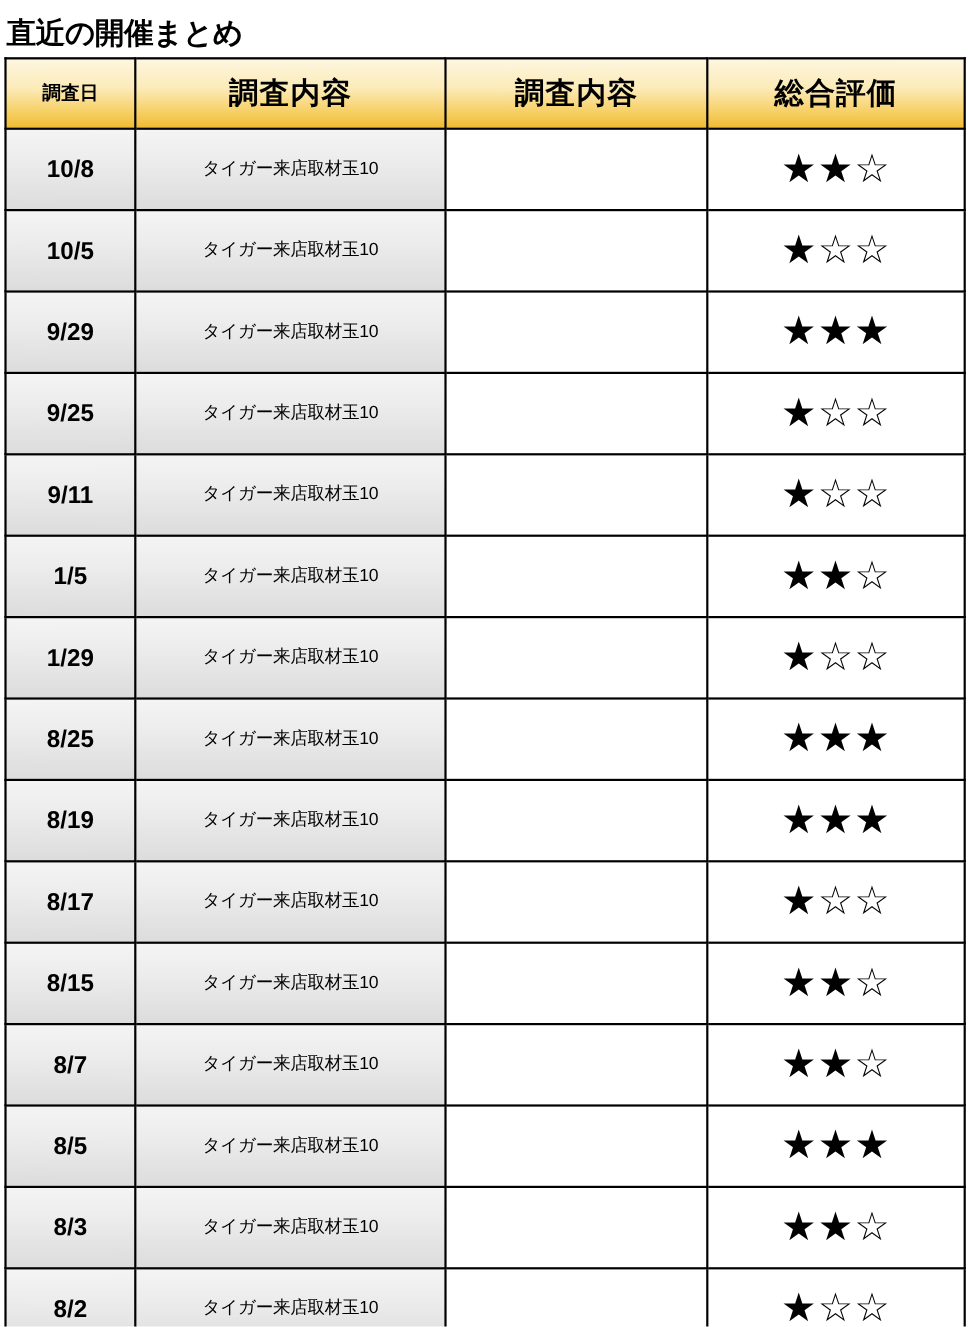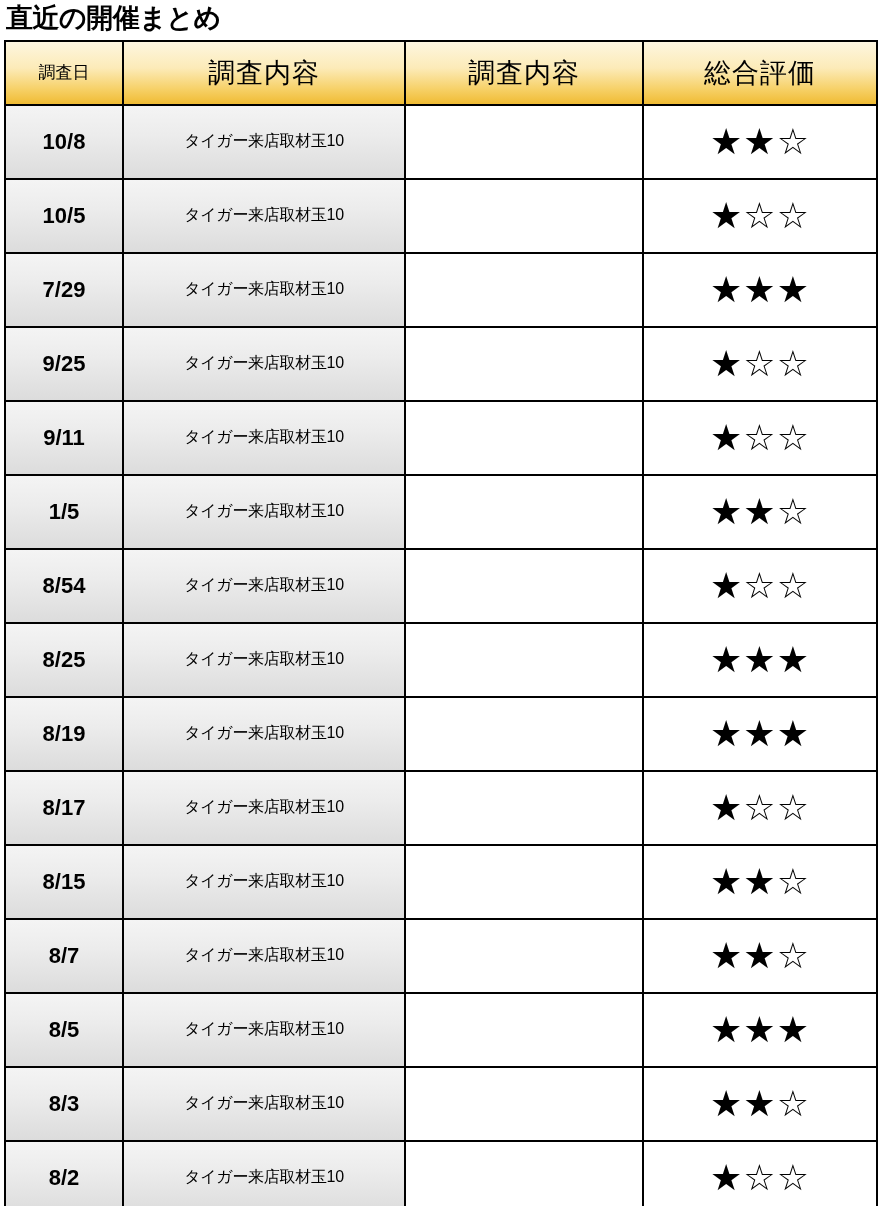--- a/index.html
+++ b/index.html
@@ -17,21 +17,21 @@
   .page {
     width: 880px;
     height: 1206px;
     position: relative;
     box-sizing: border-box;
   }
   .page-title {
     font-size: 27px;
     font-weight: bold;
     letter-spacing: -0.5px;
-    padding: 4px 0 6px 6px;
+    padding: 16px 0 6px 6px;
     line-height: 1.1;
     white-space: nowrap;
   }
   table.summary {
     border-collapse: collapse;
     table-layout: fixed;
     width: 872px;
     margin-left: 4px;
   }
   table.summary th, table.summary td {
@@ -41,21 +41,21 @@
     vertical-align: middle;
   }
   col.c-date  { width: 118px; }
   col.c-title { width: 282px; }
   col.c-queue { width: 238px; }
   col.c-rate  { width: 234px; }
 
   thead th {
     height: 62px;
     background: linear-gradient(to bottom, #fdf6e0 0%, #fcebb8 42%, #f6cf63 78%, #f0bb33 100%);
-    font-weight: normal;
+    font-weight: bold;
   }
   th.head-date {
     font-size: 17px;
   }
   th.head-title, th.head-queue, th.head-rate {
     font-size: 27px;
     letter-spacing: 1px;
   }
 
   tbody td {
@@ -116,21 +116,21 @@
           <td class="cell-queue"></td>
           <td class="cell-rate"><span class="stars">★★☆</span></td>
         </tr>
         <tr>
           <td class="cell-date">10/5</td>
           <td class="cell-title">タイガー来店取材玉10</td>
           <td class="cell-queue"></td>
           <td class="cell-rate"><span class="stars">★☆☆</span></td>
         </tr>
         <tr>
-          <td class="cell-date">7/29</td>
+          <td class="cell-date">9/29</td>
           <td class="cell-title">タイガー来店取材玉10</td>
           <td class="cell-queue"></td>
           <td class="cell-rate"><span class="stars">★★★</span></td>
         </tr>
         <tr>
           <td class="cell-date">9/25</td>
           <td class="cell-title">タイガー来店取材玉10</td>
           <td class="cell-queue"></td>
           <td class="cell-rate"><span class="stars">★☆☆</span></td>
         </tr>
@@ -140,21 +140,21 @@
           <td class="cell-queue"></td>
           <td class="cell-rate"><span class="stars">★☆☆</span></td>
         </tr>
         <tr>
           <td class="cell-date">1/5</td>
           <td class="cell-title">タイガー来店取材玉10</td>
           <td class="cell-queue"></td>
           <td class="cell-rate"><span class="stars">★★☆</span></td>
         </tr>
         <tr>
-          <td class="cell-date">8/54</td>
+          <td class="cell-date">1/29</td>
           <td class="cell-title">タイガー来店取材玉10</td>
           <td class="cell-queue"></td>
           <td class="cell-rate"><span class="stars">★☆☆</span></td>
         </tr>
         <tr>
           <td class="cell-date">8/25</td>
           <td class="cell-title">タイガー来店取材玉10</td>
           <td class="cell-queue"></td>
           <td class="cell-rate"><span class="stars">★★★</span></td>
         </tr>

